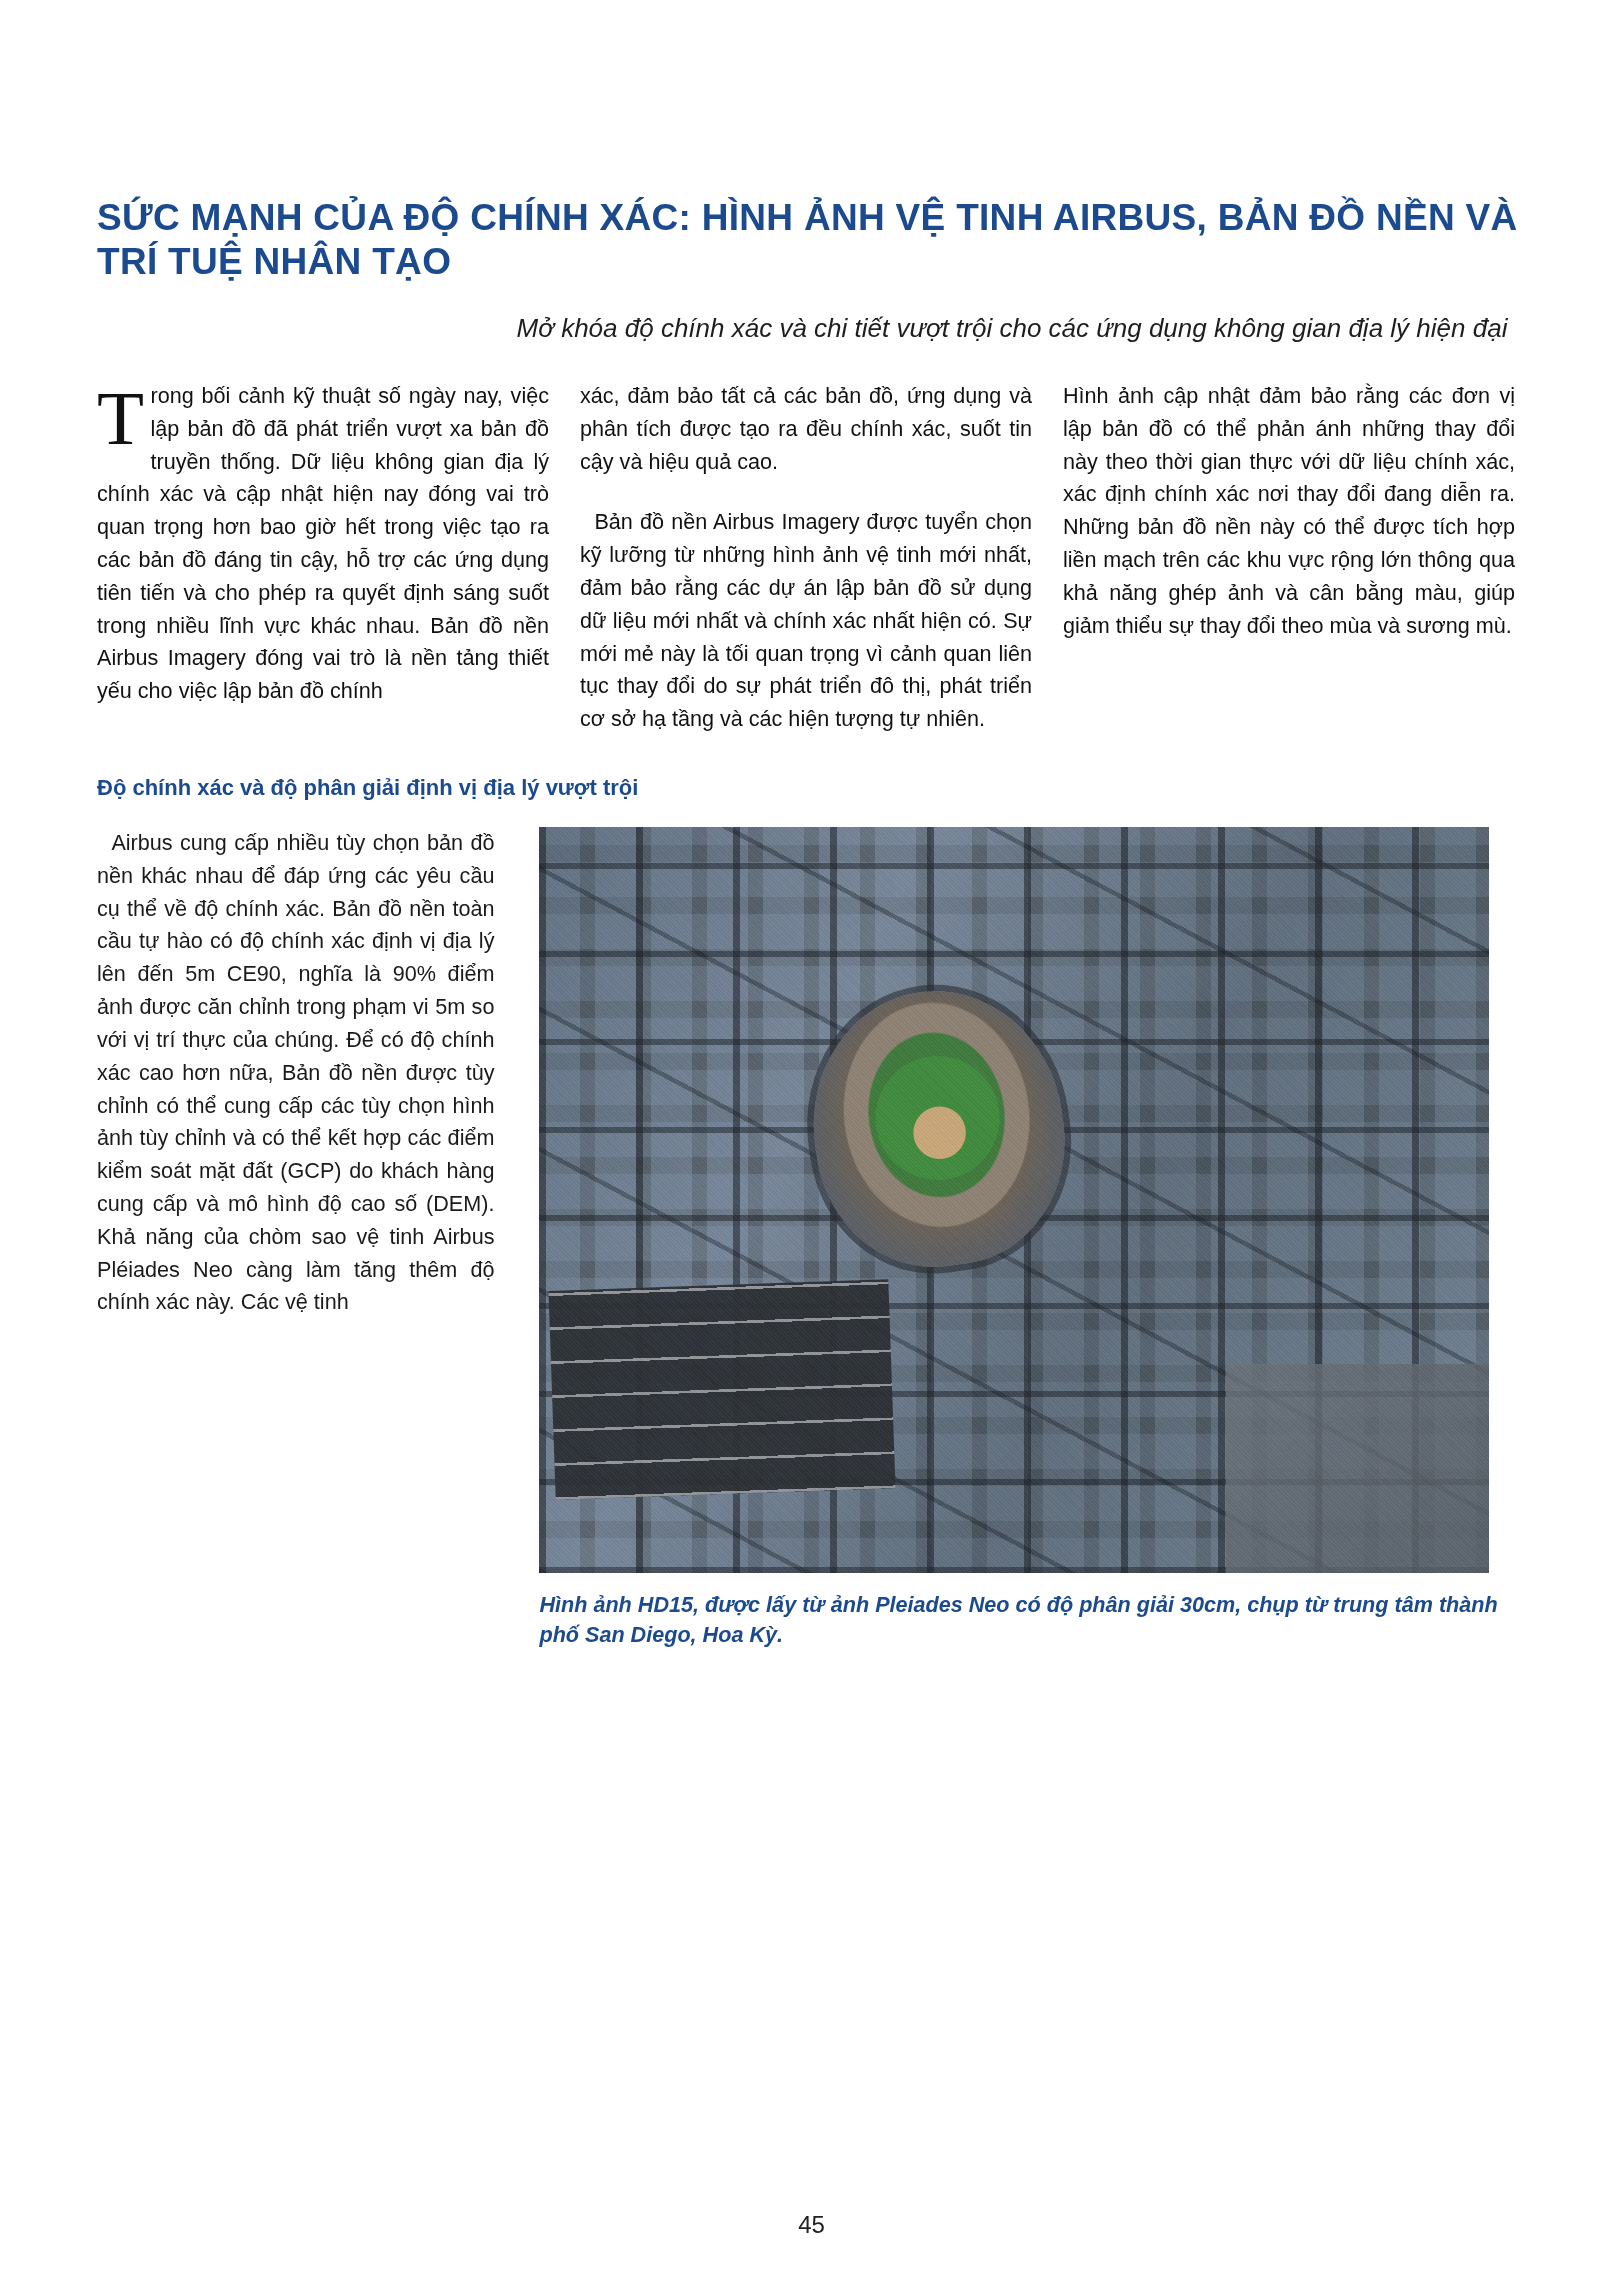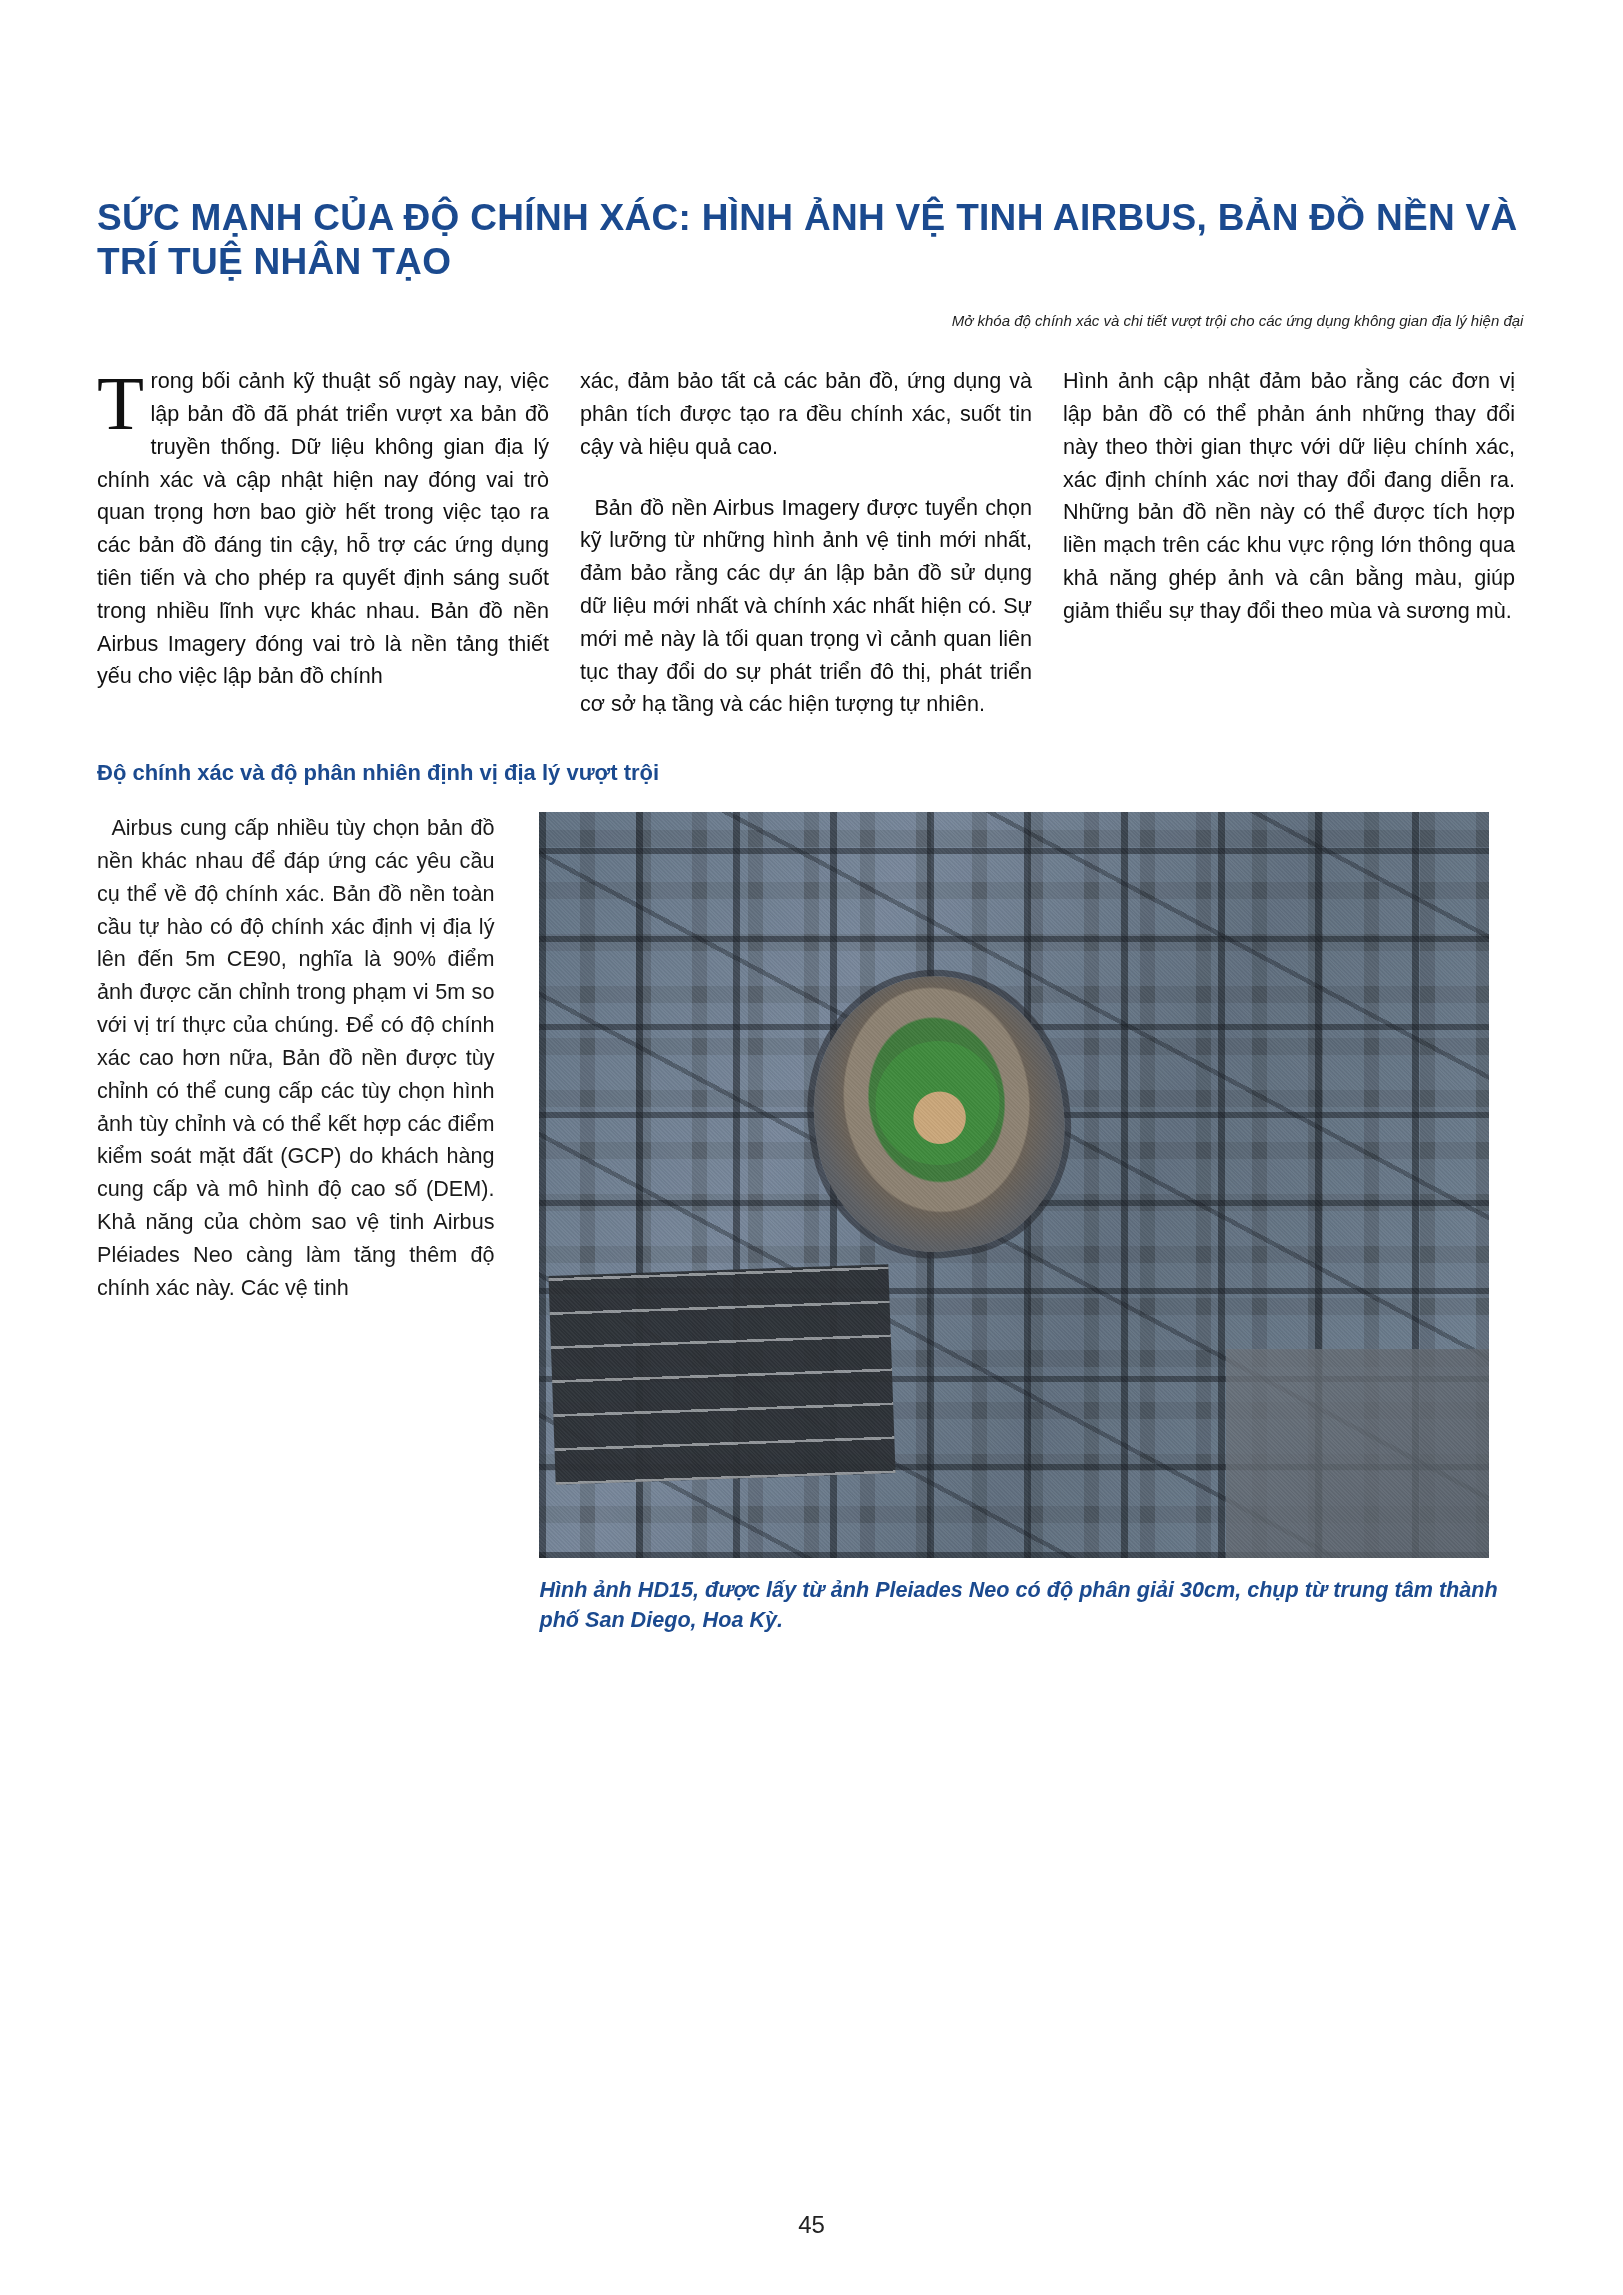--- a/index.html
+++ b/index.html
@@ -33,24 +33,24 @@
     margin: 0 0 27.5px 0;
     max-width: 1440px;
   }
   .subtitle-block {
     text-align: right;
     margin: 0 0 6.5px 0;
     padding-right: 2.6px;
   }
   .subtitle {
     font-style: italic;
-    font-size: 15px;
+    font-size: 26px;
     color: #1e1e1e;
     line-height: 1.35;
-    margin: 0;
+    margin: 16px;
   }
   .date {
     font-style: italic;
     font-size: 22px;
     color: #1e1e1e;
     margin: 3.9px 0 0 0;
   }
   
   .cols3 {
     display: flex;
@@ -202,21 +202,21 @@
     </div>
     <div class="col">
       <p>xác, đảm bảo tất cả các bản đồ, ứng dụng và phân tích được tạo ra đều chính xác, suốt tin cậy và hiệu quả cao.</p>
       <p>Bản đồ nền Airbus Imagery được tuyển chọn kỹ lưỡng từ những hình ảnh vệ tinh mới nhất, đảm bảo rằng các dự án lập bản đồ sử dụng dữ liệu mới nhất và chính xác nhất hiện có. Sự mới mẻ này là tối quan trọng vì cảnh quan liên tục thay đổi do sự phát triển đô thị, phát triển cơ sở hạ tầng và các hiện tượng tự nhiên.</p>
     </div>
     <div class="col">
       <p>Hình ảnh cập nhật đảm bảo rằng các đơn vị lập bản đồ có thể phản ánh những thay đổi này theo thời gian thực với dữ liệu chính xác, xác định chính xác nơi thay đổi đang diễn ra. Những bản đồ nền này có thể được tích hợp liền mạch trên các khu vực rộng lớn thông qua khả năng ghép ảnh và cân bằng màu, giúp giảm thiểu sự thay đổi theo mùa và sương mù.</p>
     </div>
   </div>
 
-  <h2 class="section-heading">Độ chính xác và độ phân nhiên định vị địa lý vượt trội</h2>
+  <h2 class="section-heading">Độ chính xác và độ phân giải định vị địa lý vượt trội</h2>
 
   <div class="cols2">
     <div class="col-left">
       <p>Airbus cung cấp nhiều tùy chọn bản đồ nền khác nhau để đáp ứng các yêu cầu cụ thể về độ chính xác. Bản đồ nền toàn cầu tự hào có độ chính xác định vị địa lý lên đến 5m CE90, nghĩa là 90% điểm ảnh được căn chỉnh trong phạm vi 5m so với vị trí thực của chúng. Để có độ chính xác cao hơn nữa, Bản đồ nền được tùy chỉnh có thể cung cấp các tùy chọn hình ảnh tùy chỉnh và có thể kết hợp các điểm kiểm soát mặt đất (GCP) do khách hàng cung cấp và mô hình độ cao số (DEM). Khả năng của chòm sao vệ tinh Airbus Pléiades Neo càng làm tăng thêm độ chính xác này. Các vệ tinh</p>
     </div>
     <div class="figure-col">
       <div class="sat-image">
         <div class="layer l-base"></div>
         <div class="layer l-blocks"></div>
         <div class="layer l-roads"></div>

